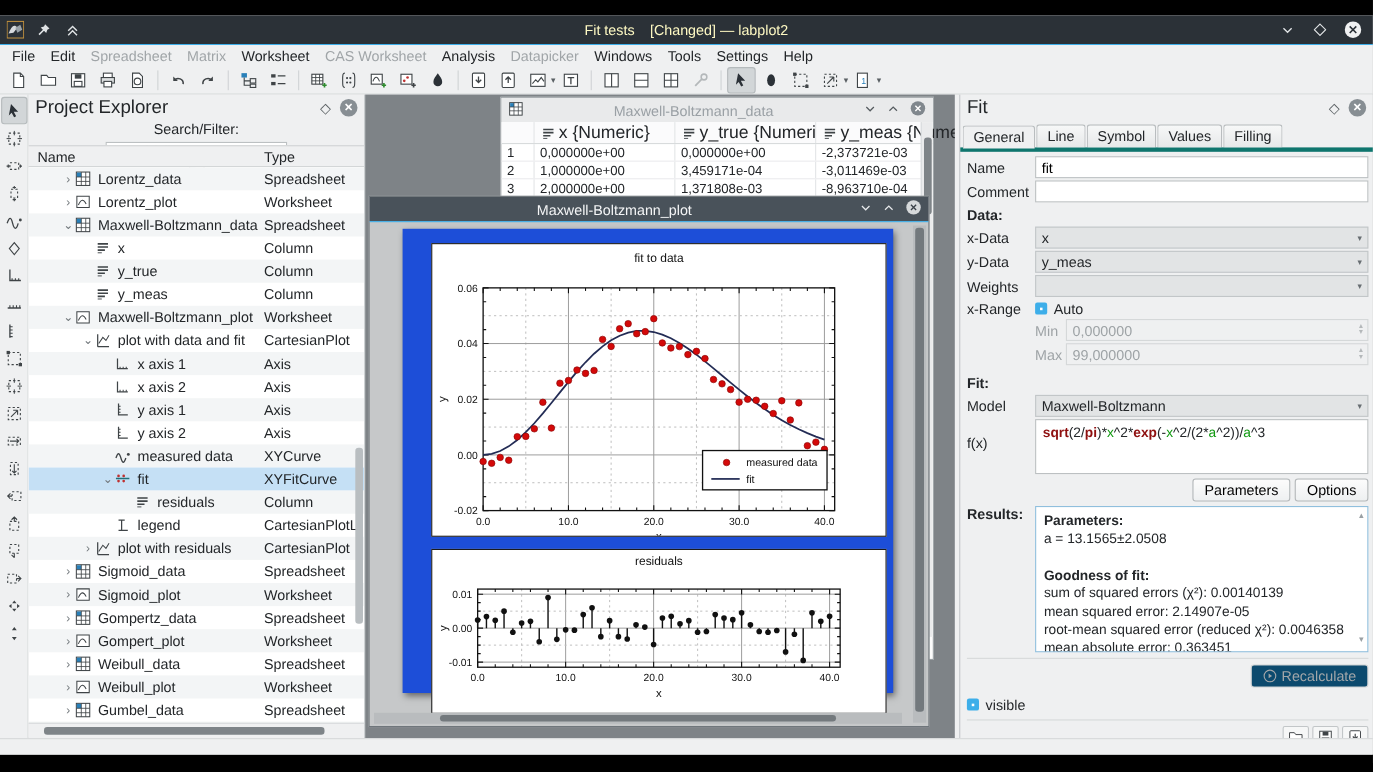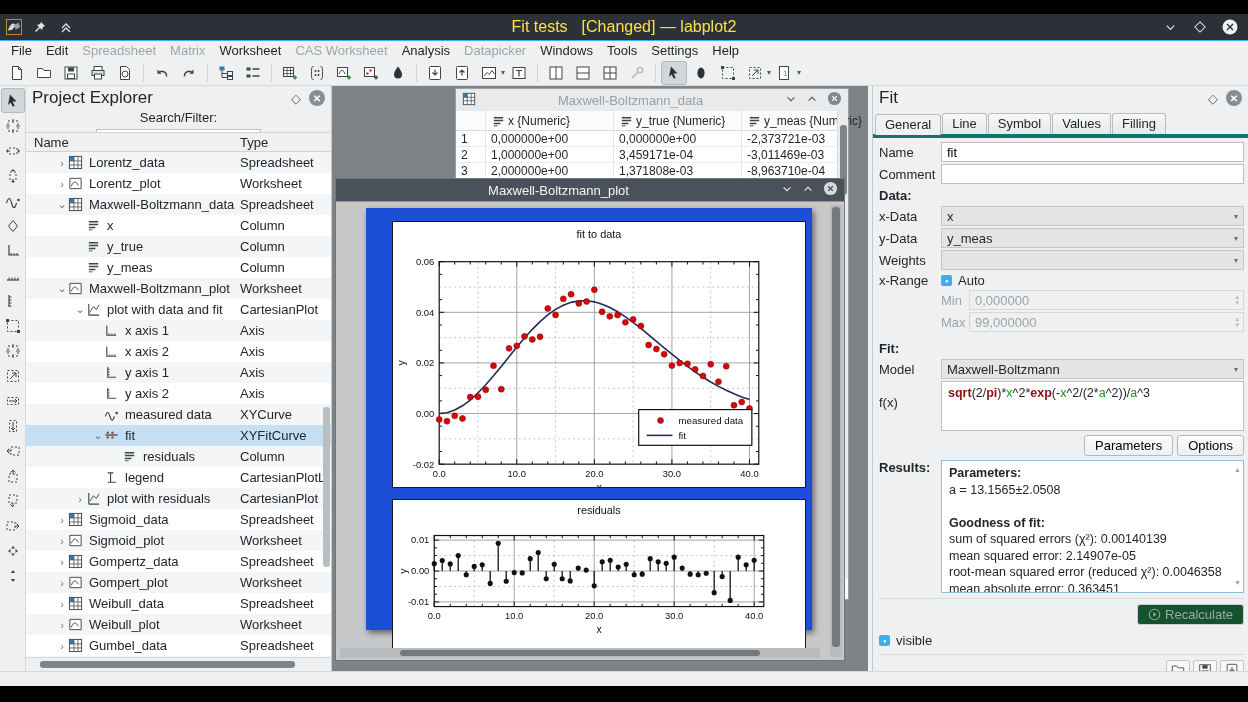--- a/index.html
+++ b/index.html
@@ -4,21 +4,21 @@
 <style>
   * { margin:0; padding:0; box-sizing:border-box; }
   html,body { width:1248px; height:702px; background:#000; overflow:hidden;
     font-family:"Liberation Sans", sans-serif; font-size:13px; color:#232629; }
   #app { position:absolute; left:0; top:14px; width:1248px; height:672px; background:#eff0f1; }
 
   
   #titlebar { position:absolute; left:0; top:0; width:100%; height:26px; background:#2b3137;
     display:flex; align-items:center; color:#eff0f1; }
   #titlebar .tleft { display:flex; align-items:center; gap:10px; padding-left:6px; width:240px; }
-  #titlebar .tmid { flex:1; display:flex; justify-content:center; gap:14px; font-size:16px; color:#fde047;}
+  #titlebar .tmid { flex:1; display:flex; justify-content:center; gap:14px; font-size:13px; color:#fef9c3;}
   #titlebar .tright { width:240px; display:flex; justify-content:flex-end; gap:14px; padding-right:10px; align-items:center;}
   #blueline { position:absolute; left:0; top:26px; width:100%; height:1px; background:#3daee9; }
   .appicon { width:18px; height:18px; }
   .tbtn { width:16px; height:16px; display:flex; align-items:center; justify-content:center; }
 
   
   #menubar { position:absolute; left:0; top:27px; width:100%; height:19px; background:#eff0f1;
     display:flex; align-items:center; padding-left:4px; }
   .menu-item { padding:1px 7px; cursor:default; }
   .menu-item.disabled { color:#a0a5a8; }
@@ -71,21 +71,21 @@
   #mdi { position:absolute; left:332px; top:0; width:536px; height:585px; background:#7e8387; overflow:hidden; }
   .mdi-titlebar { height:22px; display:flex; align-items:center; padding:0 6px; gap:6px; }
   .mdi-btns { display:flex; gap:9px; align-items:center; }
 
   #sheet-window { position:absolute; left:123px; top:2px; width:394px; height:512px; background:#fcfcfc;
     border:1px solid #9aa0a4; }
   #sheet-window .mdi-titlebar { background:#e9eaeb; color:#9aa0a5; }
   #sheet-window .mdi-title { flex:1; text-align:center; font-size:13px; }
   #sheet-table { position:relative; font-size:12px; background:#fff; height:468px; }
   .sh-row { display:flex; border-bottom:1px solid #ececee; height:16px; align-items:center; }
-  .sh-row.header { height:20px; background:#fbfbfc; border-bottom:1px solid #d8dbdc; font-size:12px; }
+  .sh-row.header { height:20px; background:#fbfbfc; border-bottom:1px solid #d8dbdc; font-size:16px; }
   .sh-cell { padding-left:5px; border-right:1px solid #e3e5e7; height:100%; display:flex; align-items:center; gap:4px; overflow:hidden; white-space:nowrap;}
   .sh-num { width:30px; flex:none; }
   .sh-c { width:128px; flex:none; }
   #sheet-vscroll { position:absolute; right:0; top:22px; width:11px; height:468px; background:#eaebec; border-left:1px solid #d8dbdc;}
   #sheet-vscroll .handle { position:absolute; left:2px; top:14px; width:7px; height:70px; background:#7e8488; border-radius:3px;}
 
   #plot-window { position:absolute; left:3px; top:92px; width:510px; height:483px; background:#c6c8c9;
     border:1px solid #6f767b; }
   #plot-window .mdi-titlebar { background:#49525a; color:#f4f5f6; }
   #plot-window .mdi-title { flex:1; text-align:center; font-size:13px; }
@@ -122,21 +122,21 @@
   .tab.active { background:#eff0f1; top:1px; }
   #fx-box { border:1px solid #bcc0c2; background:#fff; height:50px; padding:4px 6px; font-size:12.5px; }
   .tok-fn { color:#8f1010; font-weight:bold; }
   .tok-v { color:#119911; }
   .btn { border:1px solid #b4b8ba; background:linear-gradient(#fcfcfc,#eef0f1); border-radius:3px;
     padding:2px 10px; font-size:13px; }
   #results-box { border:1px solid #90bfdd; background:#fff; height:133px; padding:4px 14px 4px 7px;
     font-size:12.5px; line-height:16.5px; position:relative; overflow:hidden; }
   #results-box .rb-scroll { position:absolute; right:1px; top:1px; bottom:1px; width:9px; display:flex;
     flex-direction:column; justify-content:space-between; align-items:center; color:#9aa0a4; font-size:7px; }
-  .btn.disabled { color:#a2a6a9; background:#14532d; border-color:#ced1d3; }
+  .btn.disabled { color:#a2a6a9; background:#0c4a6e; border-color:#ced1d3; }
   .mini-btn { width:24px; height:19px; border:1px solid #c2c6c8; background:#f6f7f7; border-radius:2px;
     display:flex; align-items:center; justify-content:center; }
   hr.sep { border:none; border-top:1px solid #d6d9da; margin:5px 0; }
 
   svg text { font-family:"Liberation Sans",sans-serif; }
 </style>
 </head>
 <body>
 
 <div id="app">

